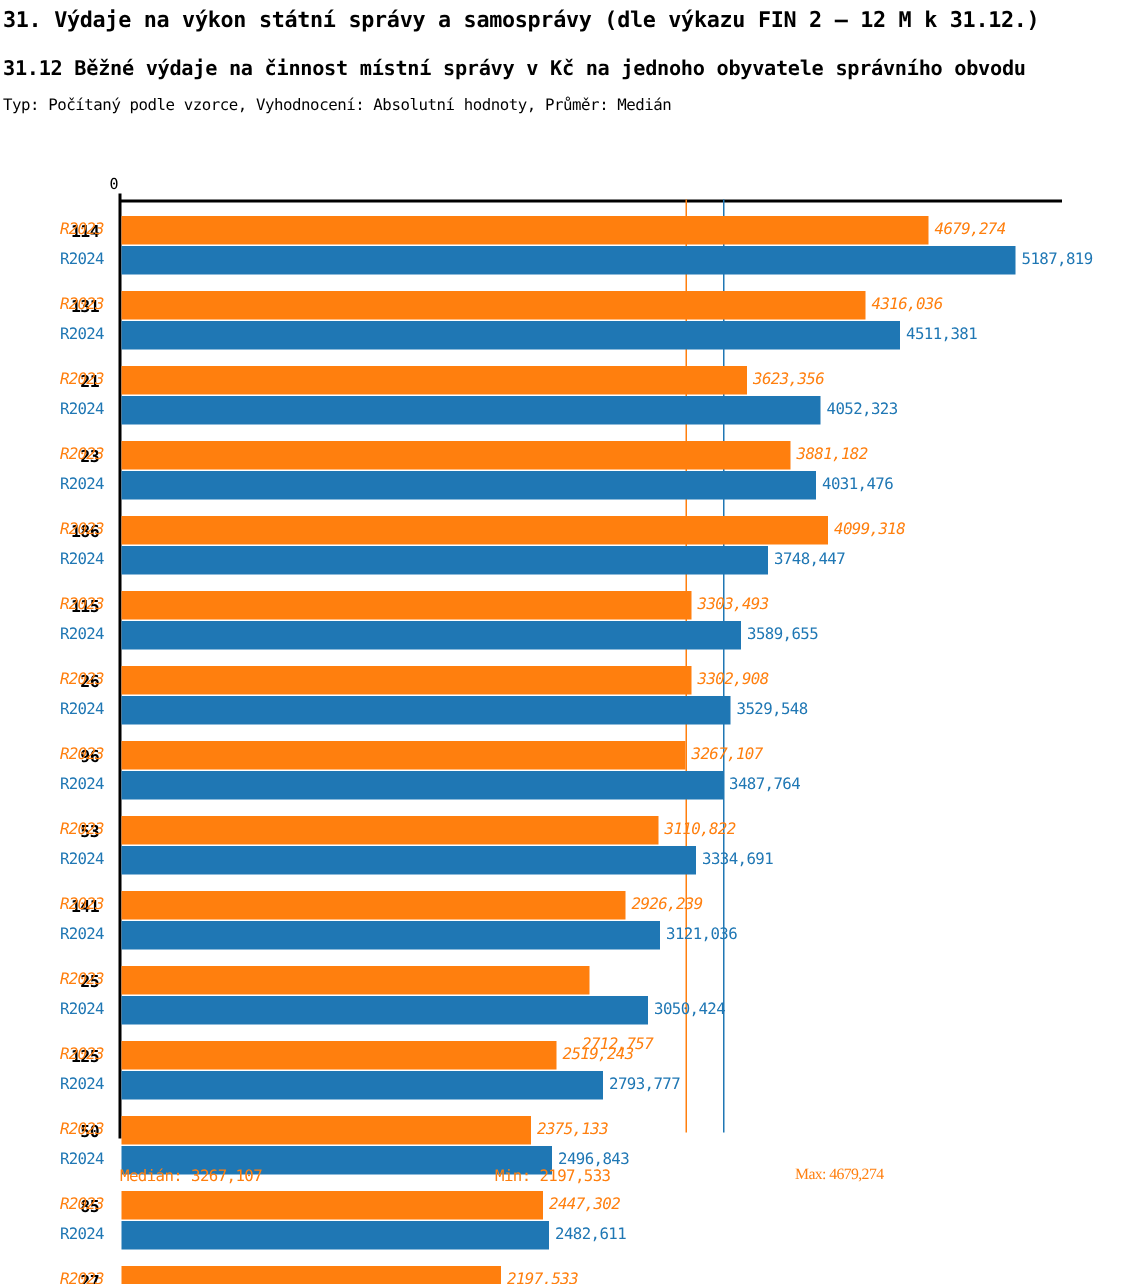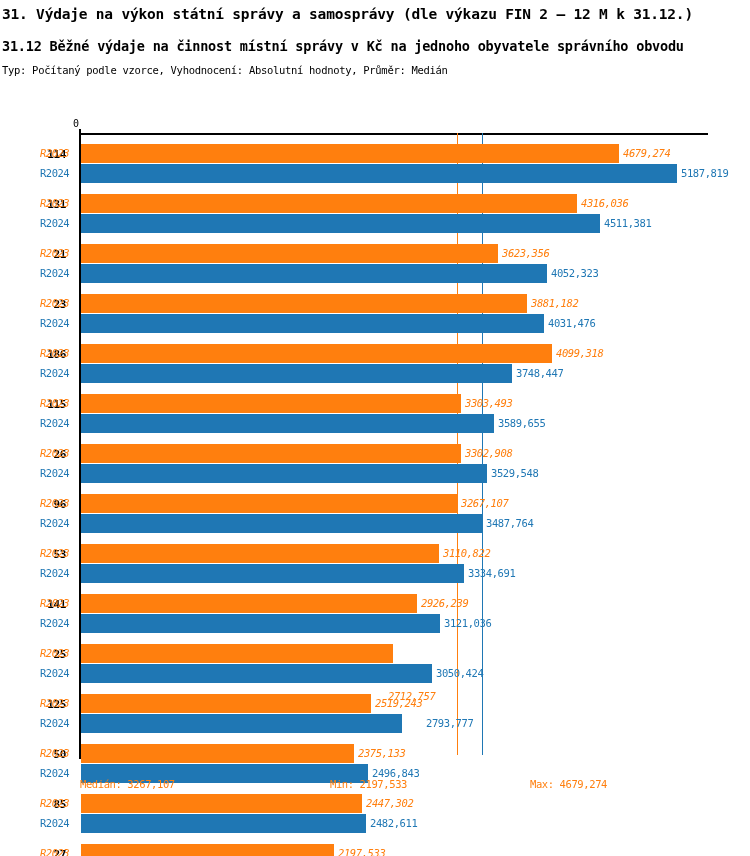--- a/index.html
+++ b/index.html
@@ -308,21 +308,21 @@
       <div class="group">
         <div class="grp-label">125</div>
         <div class="bar-row r1">
           <span class="series-label" style="color: rgb(255, 127, 14);">R2023</span>
           <div class="bar" style="background: rgb(255, 127, 14); width: 290px;"></div>
           <span class="bar-value" style="color: rgb(255, 127, 14); left: 375px;">2519,243</span>
         </div>
         <div class="bar-row r2">
           <span class="series-label" style="color: rgb(31, 119, 180);">R2024</span>
           <div class="bar" style="background: rgb(31, 119, 180); width: 321px;"></div>
-          <span class="bar-value" style="color: rgb(31, 119, 180); left: 406px; margin-left: 20px;">2793,777</span>
+          <span class="bar-value" style="color: rgb(31, 119, 180); left: 406px;">2793,777</span>
         </div>
       </div>
       <div class="group">
         <div class="grp-label">50</div>
         <div class="bar-row r1">
           <span class="series-label" style="color: rgb(255, 127, 14);">R2023</span>
           <div class="bar" style="background: rgb(255, 127, 14); width: 273px;"></div>
           <span class="bar-value" style="color: rgb(255, 127, 14); left: 358px;">2375,133</span>
         </div>
         <div class="bar-row r2">
@@ -352,15 +352,15 @@
           <span class="bar-value" style="color: rgb(255, 127, 14); left: 338px;">2197,533</span>
         </div>
       </div>
     </div>
 </div>
 
 <div id="footer">
   <div class="stat-row">
     <span class="stat-cell col-a" style="color: rgb(255, 127, 14);">Medián: 3267,107</span>
     <span class="stat-cell col-b" style="color: rgb(255, 127, 14);">Min: 2197,533</span>
-    <span class="stat-cell col-c" style="color: rgb(255, 127, 14);">Max: 4679,274</span>
+    <span class="stat-cell col-c" style="color: rgb(255, 127, 14); font-family: Liberation Serif, serif;">Max: 4679,274</span>
   </div>
 </div>
 
 </body></html>

